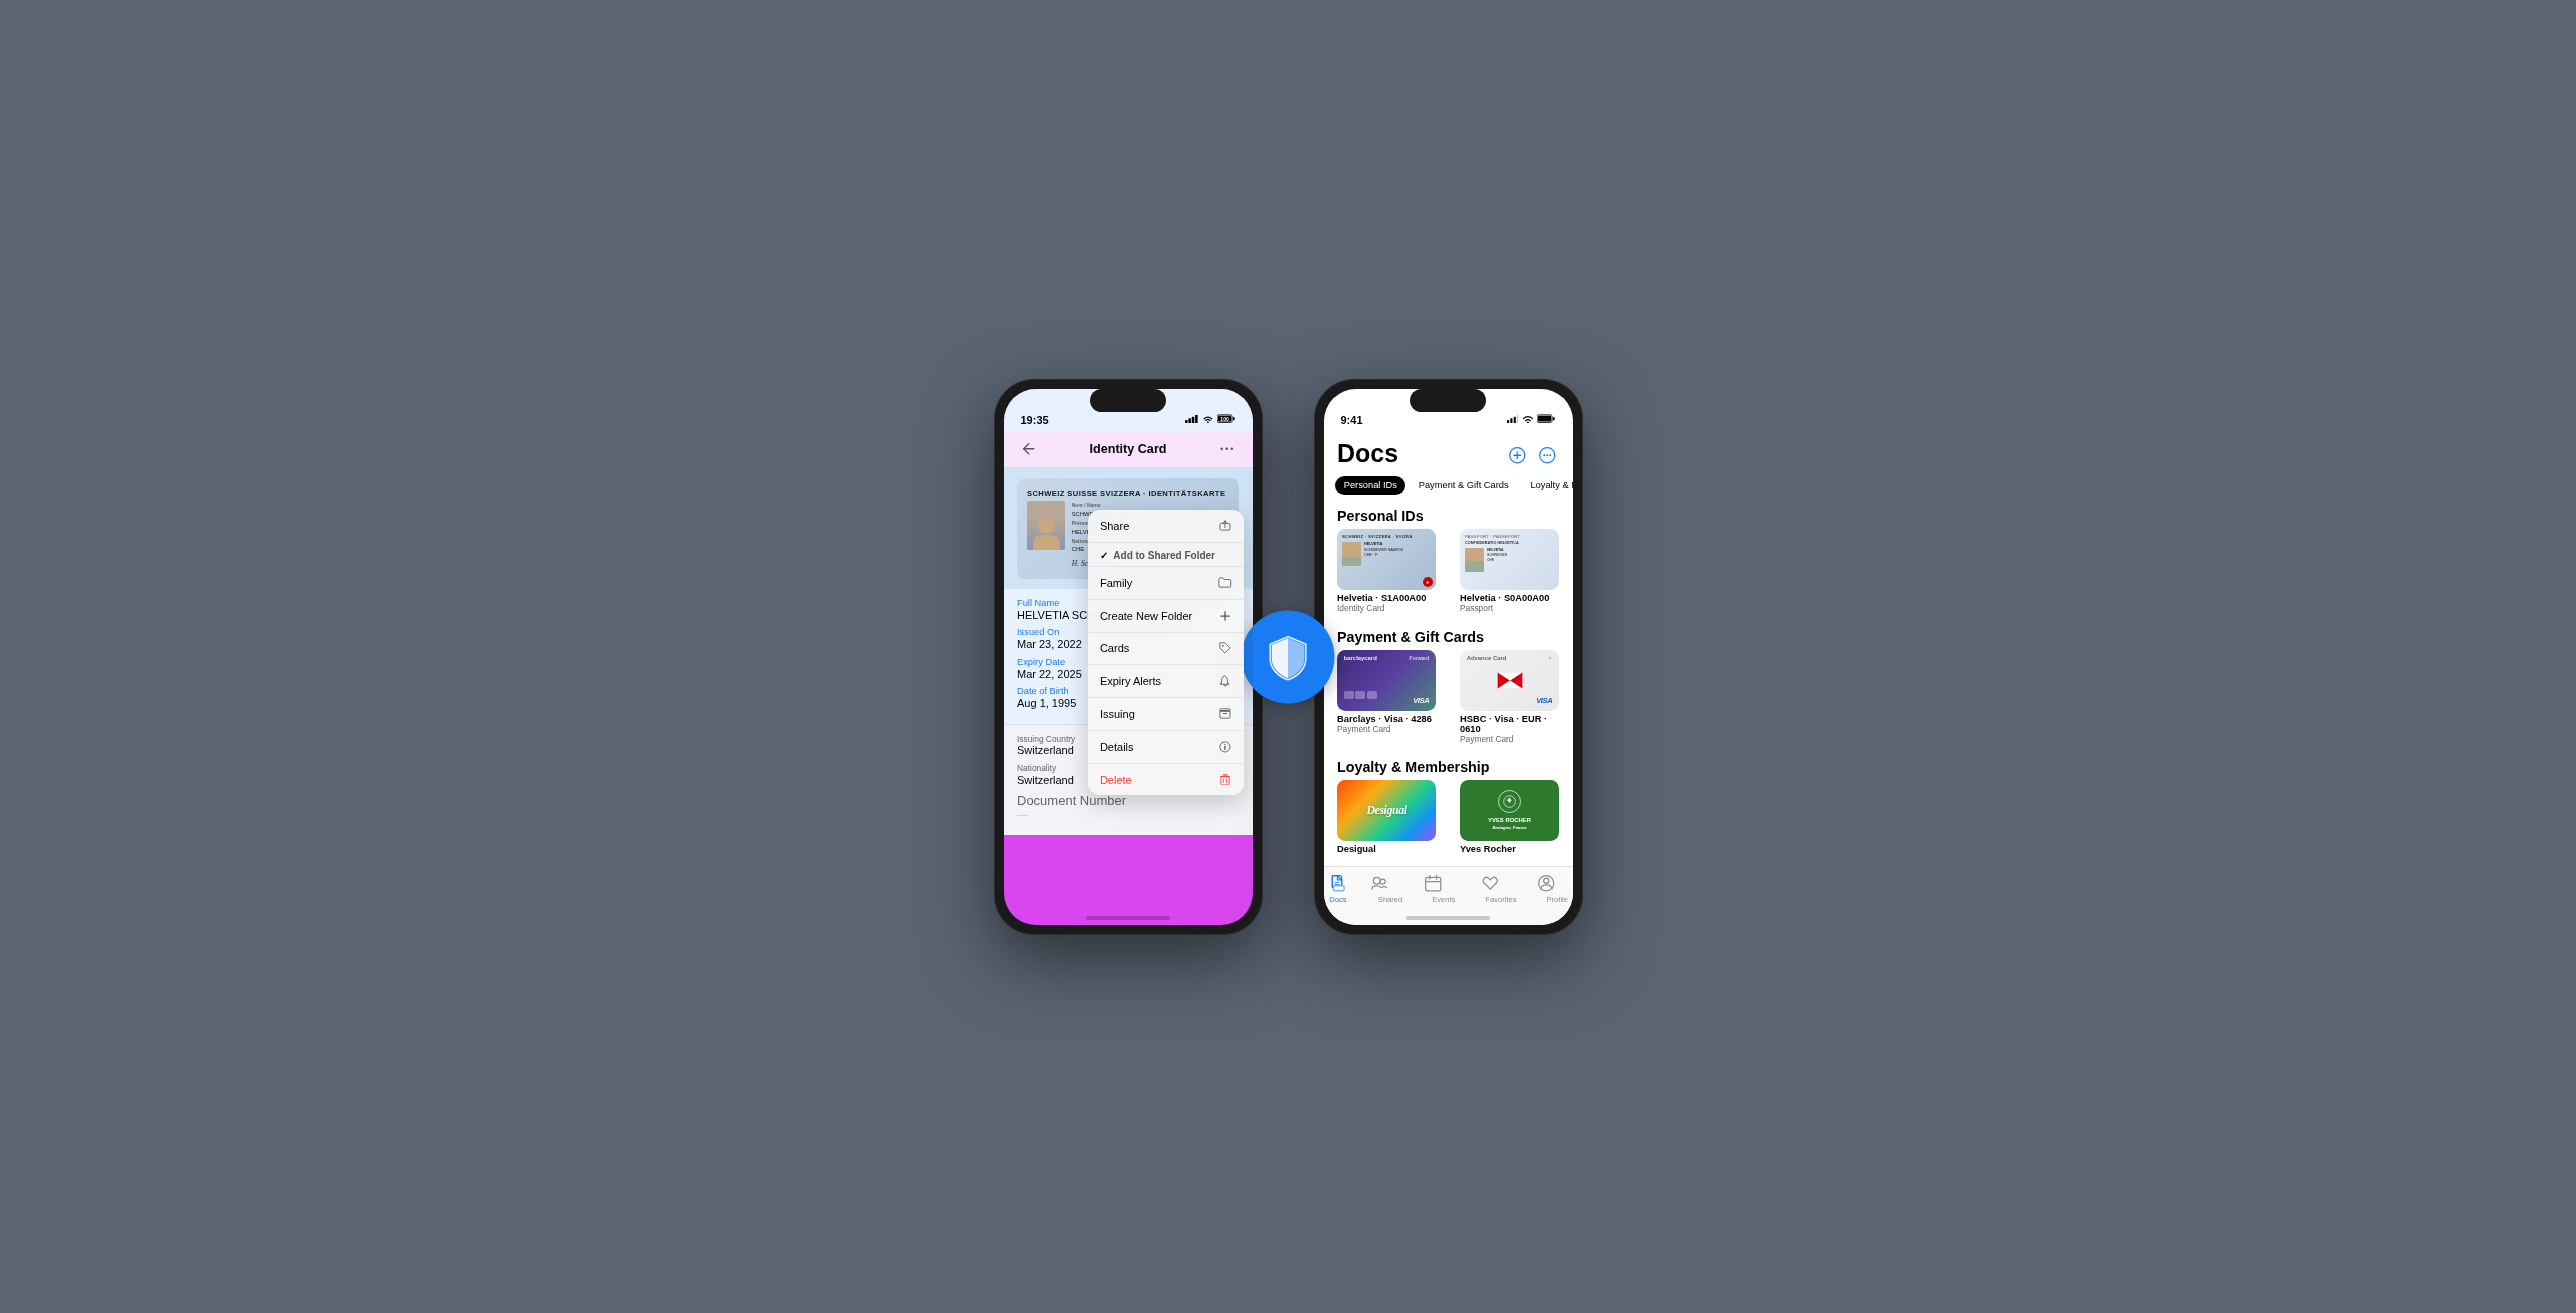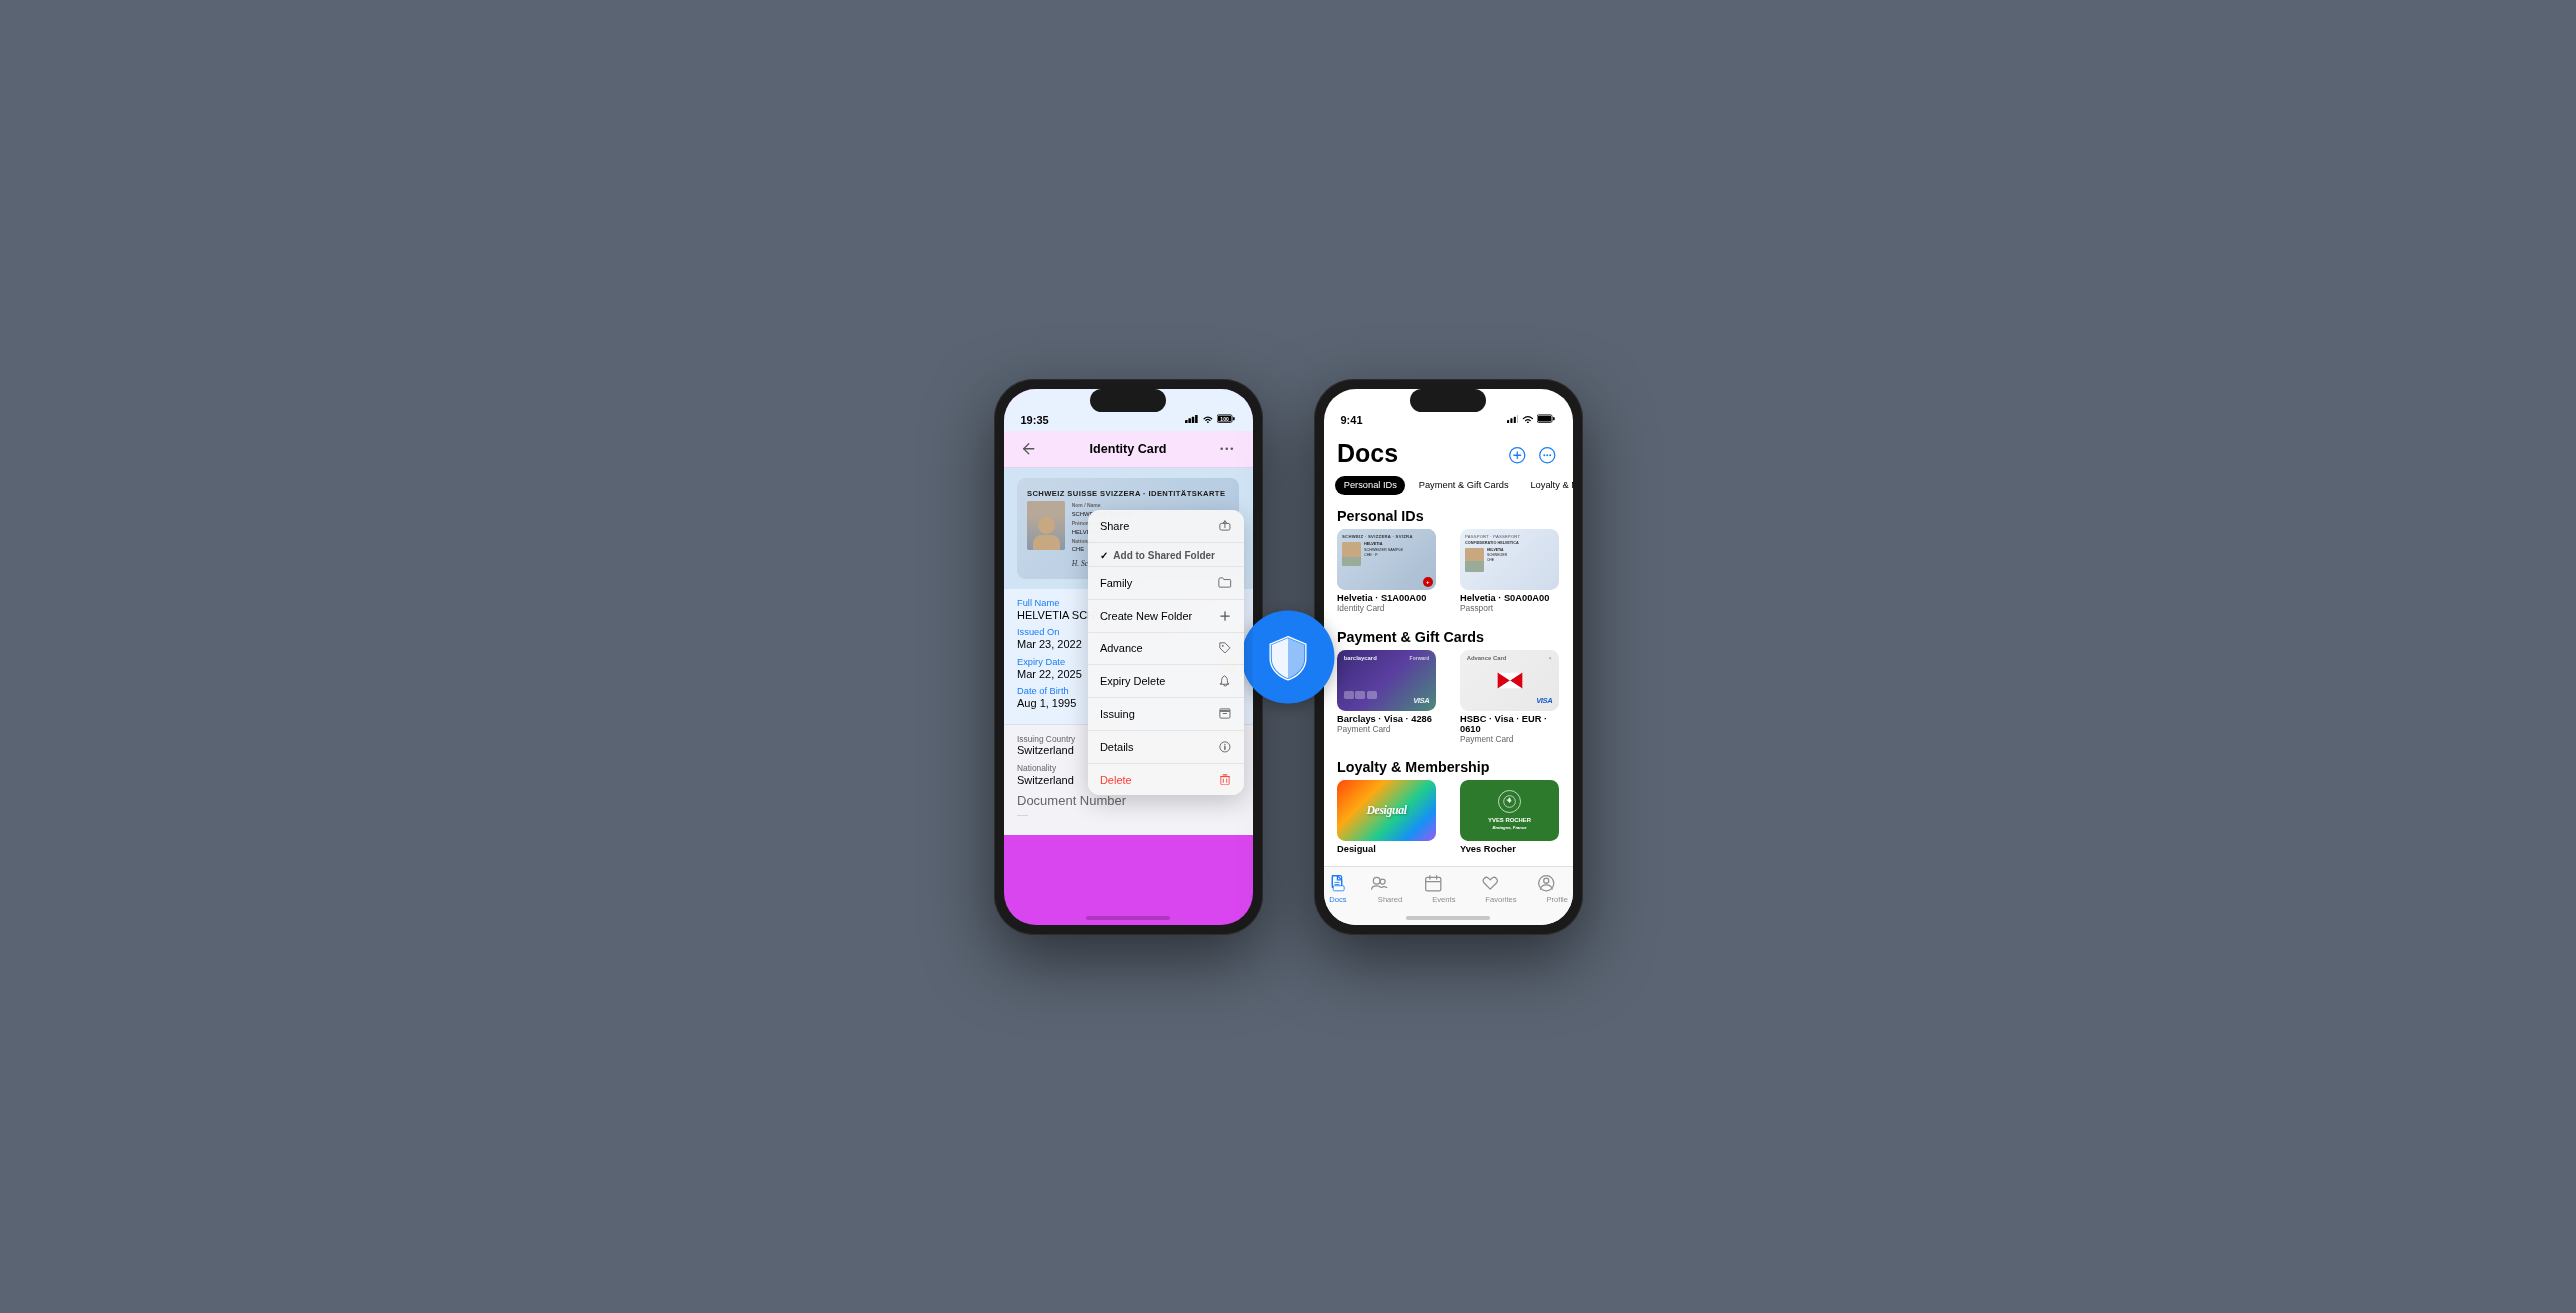--- a/index.html
+++ b/index.html
@@ -608,30 +608,30 @@
           <div class="menu-item">
             <span class="menu-label">Create New Folder</span>
             <span class="menu-icon">
               <svg width="10" height="10" viewBox="0 0 12 12">
                   <line x1="6" y1="1" x2="6" y2="11" stroke="#555" stroke-width="1.5" stroke-linecap="round"></line>
                   <line x1="1" y1="6" x2="11" y2="6" stroke="#555" stroke-width="1.5" stroke-linecap="round"></line>
                 </svg>
             </span>
           </div>
           <div class="menu-item">
-            <span class="menu-label">Advance</span>
+            <span class="menu-label">Cards</span>
             <span class="menu-icon">
               <svg width="11.8" height="11.8" viewBox="0 0 14 14">
                   <path d="M1 1 L7 1 L13 7 L7 13 L1 7 Z" stroke="#555" stroke-width="1" fill="none" stroke-linejoin="round"></path>
                   <circle cx="4.5" cy="4.5" r="1" fill="#555"></circle>
                 </svg>
             </span>
           </div>
           <div class="menu-item">
-            <span class="menu-label">Expiry Delete</span>
+            <span class="menu-label">Expiry Alerts</span>
             <span class="menu-icon">
               <svg width="11" height="11.8" viewBox="0 0 13 14">
                   <path d="M6.5 1 C6.5 1 3 2.5 3 6.5 L3 10 L1.5 10 L1.5 11 L11.5 11 L11.5 10 L10 10 L10 6.5 C10 2.5 6.5 1 6.5 1 Z" stroke="#555" stroke-width="1" fill="none"></path>
                   <path d="M5.5 11 Q5.5 13 7.5 13 Q9.5 13 9.5 11" stroke="#555" stroke-width="1" fill="none"></path>
                 </svg>
             </span>
           </div>
           <div class="menu-item">
             <span class="menu-label">Issuing</span>
             <span class="menu-icon">

